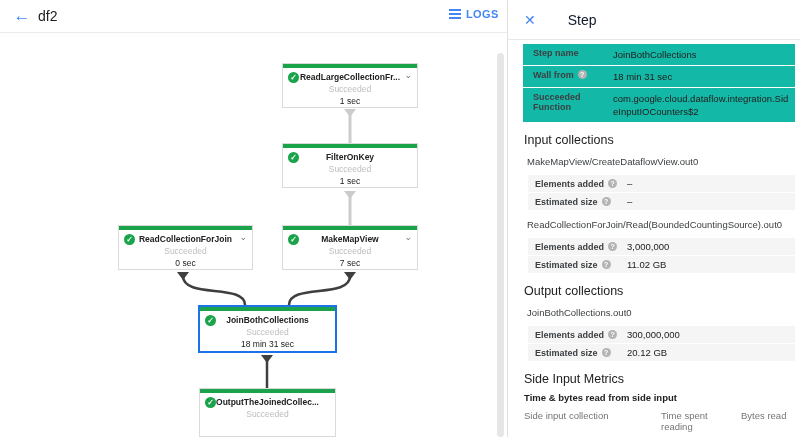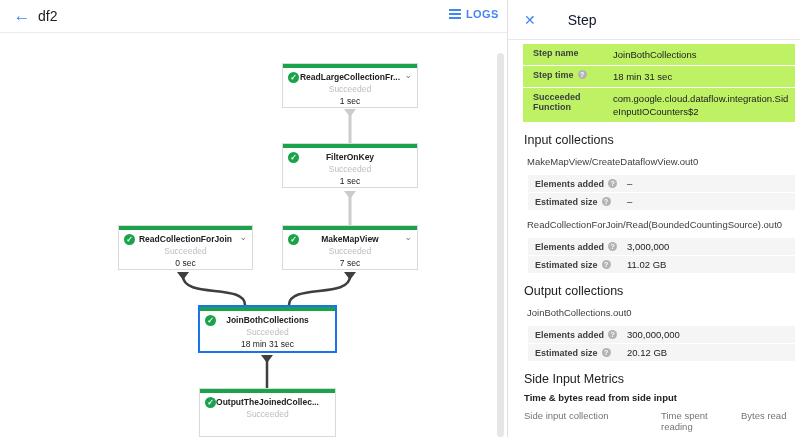--- a/index.html
+++ b/index.html
@@ -44,21 +44,21 @@
 
   
   .panel { position:absolute; left:507px; top:0; width:293px; height:437px;
            background:#fff; border-left:1px solid #e0e0e0; }
   .panel-header { height:40px; border-bottom:1px solid #e8e8e8; display:flex;
                   align-items:center; }
   .close-btn { margin-left:16px; color:#4285f4; font-size:14px; cursor:pointer; }
   .panel-title { margin-left:32px; font-size:14px; color:#0f172a; }
   .panel-body { padding:4px 5px 0 15px; }
 
-  .prow { display:flex; background:#bef264; padding:4px 6px 4px 10px;
+  .prow { display:flex; background:#14b8a6; padding:4px 6px 4px 10px;
           margin-bottom:1px; }
   .plabel { width:80px; flex-shrink:0; font-size:9px; font-weight:700; color:#3c4043; }
   .pvalue { width:192px; font-size:9.5px; color:#212121; word-break:break-all;
             line-height:13px; }
   .help-icon { display:inline-block; width:9px; height:9px; border-radius:50%;
                background:#b3b3b3; color:#fff; font-size:7px; line-height:9px;
                text-align:center; margin-left:4px; vertical-align:top; cursor:pointer; }
 
   .sect { font-size:12.5px; color:#212121; margin:11px 0 6px 1px; }
   .gname { font-size:9.5px; color:#3c4043; margin:9px 0 8px 4px; }
@@ -179,21 +179,21 @@
       <span class="panel-title">Step</span>
     </div>
 
     <div class="panel-body">
 
       <div class="prow">
         <span class="plabel">Step name</span>
         <span class="pvalue">JoinBothCollections</span>
       </div>
       <div class="prow">
-        <span class="plabel"><span>Step time</span><span class="help-icon">?</span></span>
+        <span class="plabel"><span>Wall from</span><span class="help-icon">?</span></span>
         <span class="pvalue">18 min 31 sec</span>
       </div>
       <div class="prow">
         <span class="plabel">Succeeded Function</span>
         <span class="pvalue">com.google.cloud.dataflow.integration.SideInputIOCounters$2</span>
       </div>
 
       <div class="sect">Input collections</div>
 
       <div class="gname">MakeMapView/CreateDataflowView.out0</div>

